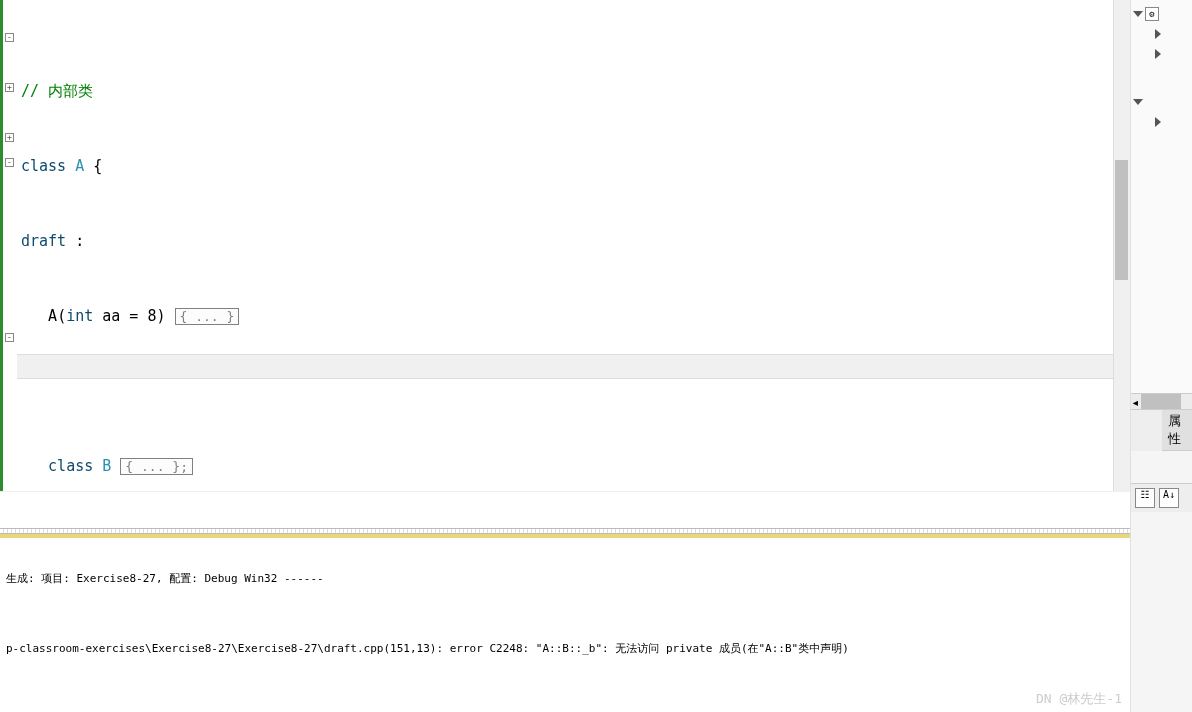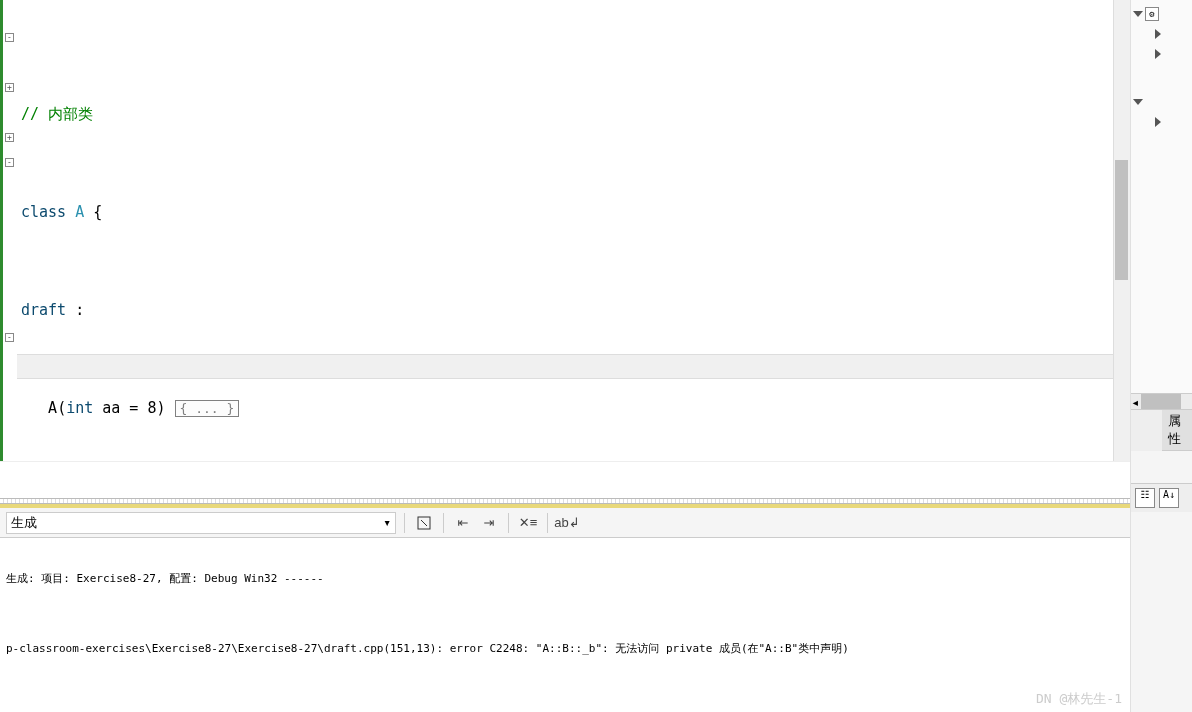--- a/index.html
+++ b/index.html
@@ -4,21 +4,21 @@
 <style>
 * { margin:0; padding:0; box-sizing:border-box; }
 body { font-family:Consolas,"Microsoft YaHei",monospace; font-size:14px; background:#fff; overflow:hidden; width:1192px; height:712px; position:relative; }
 .main { display:flex; height:712px; }
 .editor-area { flex:1; display:flex; flex-direction:column; position:relative; }
 .code-pane { flex:1; display:flex; position:relative; background:#fff; overflow:hidden; }
 .vert-bar { width:3px; background:#2e8b2e; }
 .gutter { width:14px; background:#fff; position:relative; }
 .fold { position:absolute; left:2px; width:9px; height:9px; border:1px solid #888; background:#fff; font-size:8px; line-height:7px; text-align:center; color:#555; cursor:pointer; }
 .code { flex:1; padding:4px 0 4px 4px; line-height:25px; font-size:15px; white-space:pre; position:relative; }
-.line { height:25px;margin-top:23px; }
+.line { height:25px; }
 .current-line { position:absolute; left:0; right:6px; height:25px; background:#f0f0f0; border-top:1px solid #ddd; border-bottom:1px solid #ddd; z-index:0; }
 .code span { position:relative; z-index:1; }
 .c-comment { color:#008000; }
 .c-kw { color:#0c4a6e;text-align:center; }
 .c-type { color:#2b91af; }
 .collapsed-box { border:1px solid #808080; background:#fcfcfc; padding:0 4px; color:#808080; font-size:13px; }
 .scrollbar-v { position:absolute; right:0; top:0; width:17px; height:100%; background:#f0f0f0; border-left:1px solid #ddd; }
 .thumb-v { position:absolute; right:2px; width:13px; background:#c0c0c0; }
 .indicator-strip { position:absolute; right:0; width:8px; z-index:2; }
 .right-panel { width:62px; background:#fafafa; border-left:1px solid #e0e0e0; display:flex; flex-direction:column; }
@@ -83,40 +83,20 @@
         <div class="thumb-v" style="top:160px;height:120px"></div>
       </div>
       <div class="indicator-strip" style="top:0;height:555px;">
         
         
       </div>
     </div>
     <div style="height:37px;background:#fff;border-top:1px solid #eee"></div>
     <div class="tear-line"></div>
     <div class="output-panel">
-      <div class="out-toolbar">
-        <div class="out-select">
-          <span class="out-label">生成</span>
-          <span>▾</span>
-        </div>
-        <div class="out-sep"></div>
-        <button class="tb-btn">
-            <svg width="14" height="14" viewBox="0 0 14 14">
-              <rect x="1" y="1" width="12" height="12" fill="none" stroke="#333"></rect>
-              <path d="M4 4 L10 10" stroke="#333"></path>
-            </svg>
-          </button>
-        <div class="out-sep"></div>
-        <button class="tb-btn">⇤</button>
-        <button class="tb-btn">⇥</button>
-        <div class="out-sep"></div>
-        <button class="tb-btn">✕≡</button>
-        <div class="out-sep"></div>
-        <button class="tb-btn">ab↲</button>
-      </div>
       <div class="out-text">
 <div>生成: 项目: Exercise8-27, 配置: Debug Win32 ------</div>
 <div style="height:4px"></div>
 <div>p-classroom-exercises\Exercise8-27\Exercise8-27\draft.cpp(151,13): error C2248: "A::B::_b": 无法访问 private 成员(在"A::B"类中声明)</div>
       </div>
     </div>
     <div class="watermark">DN @林先生-1</div>
   </div>
 
   <div class="right-panel">

